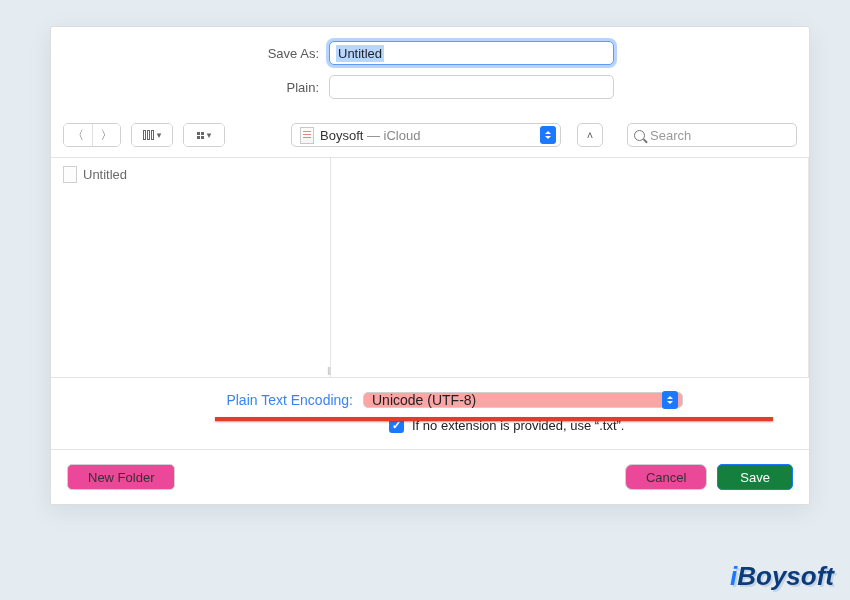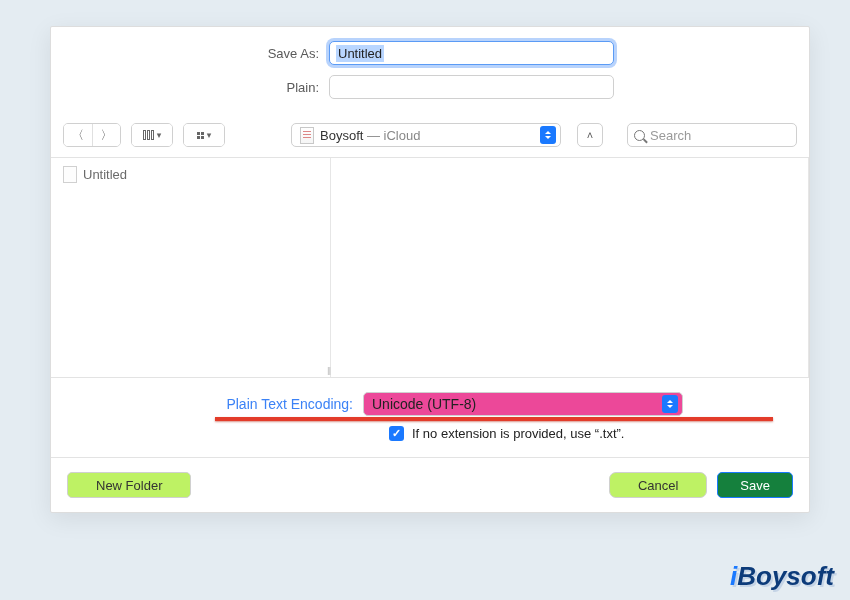--- a/index.html
+++ b/index.html
@@ -165,22 +165,22 @@
   }
 
   .options {
     border-top: 1px solid #e3e3e3;
     padding: 14px 0 16px 0;
     position: relative;
   }
   .opt-row { display:flex; align-items:center; margin-bottom:10px; }
   .opt-label { width: 312px; text-align:right; padding-right:10px; color:#3b82f6; font-size:14px; }
   .encoding-popup {
-    width: 320px; height:24px;
-    border:1px solid #d0d0d0; border-radius:5px; background:#ec4899;
+    width: 320px; height:16px;
+    border:1px solid #d0d0d0; border-radius:5px; background:#fca5a5;
     display:flex; align-items:center; padding:0 4px 0 8px; font-size:14px;
   }
   .encoding-popup .stepper-blue { margin-left:auto; }
   .underline-red {
     position:absolute;
     left: 164px;
     top: 39px;
     width: 558px;
     height: 4px;
     background: #e33c2a;
@@ -191,22 +191,22 @@
     width:15px;height:15px;border-radius:3px;background:#1a79ff;
     display:flex;align-items:center;justify-content:center;color:#fff;font-size:11px;font-weight:bold;
   }
 
   .footer {
     border-top:1px solid #e3e3e3;
     padding: 14px 16px;
     display:flex; align-items:center;
   }
   .btn {
-    height:26px; padding:0 28px;
-    border:1px solid #d0d0d0; border-radius:5px; background:#bef264;
+    height:26px; padding:0 20px;
+    border:1px solid #d0d0d0; border-radius:5px; background:#ec4899;
     font-size:13px; color:#333; cursor:pointer;
   }
   .btn.primary {
     background:#15803d; border-color:#1a79ff; color:#fff; font-weight:500;
     padding: 0 22px;
   }
   .footer .spacer { flex:1; }
 
   .brand {
     position:absolute;

